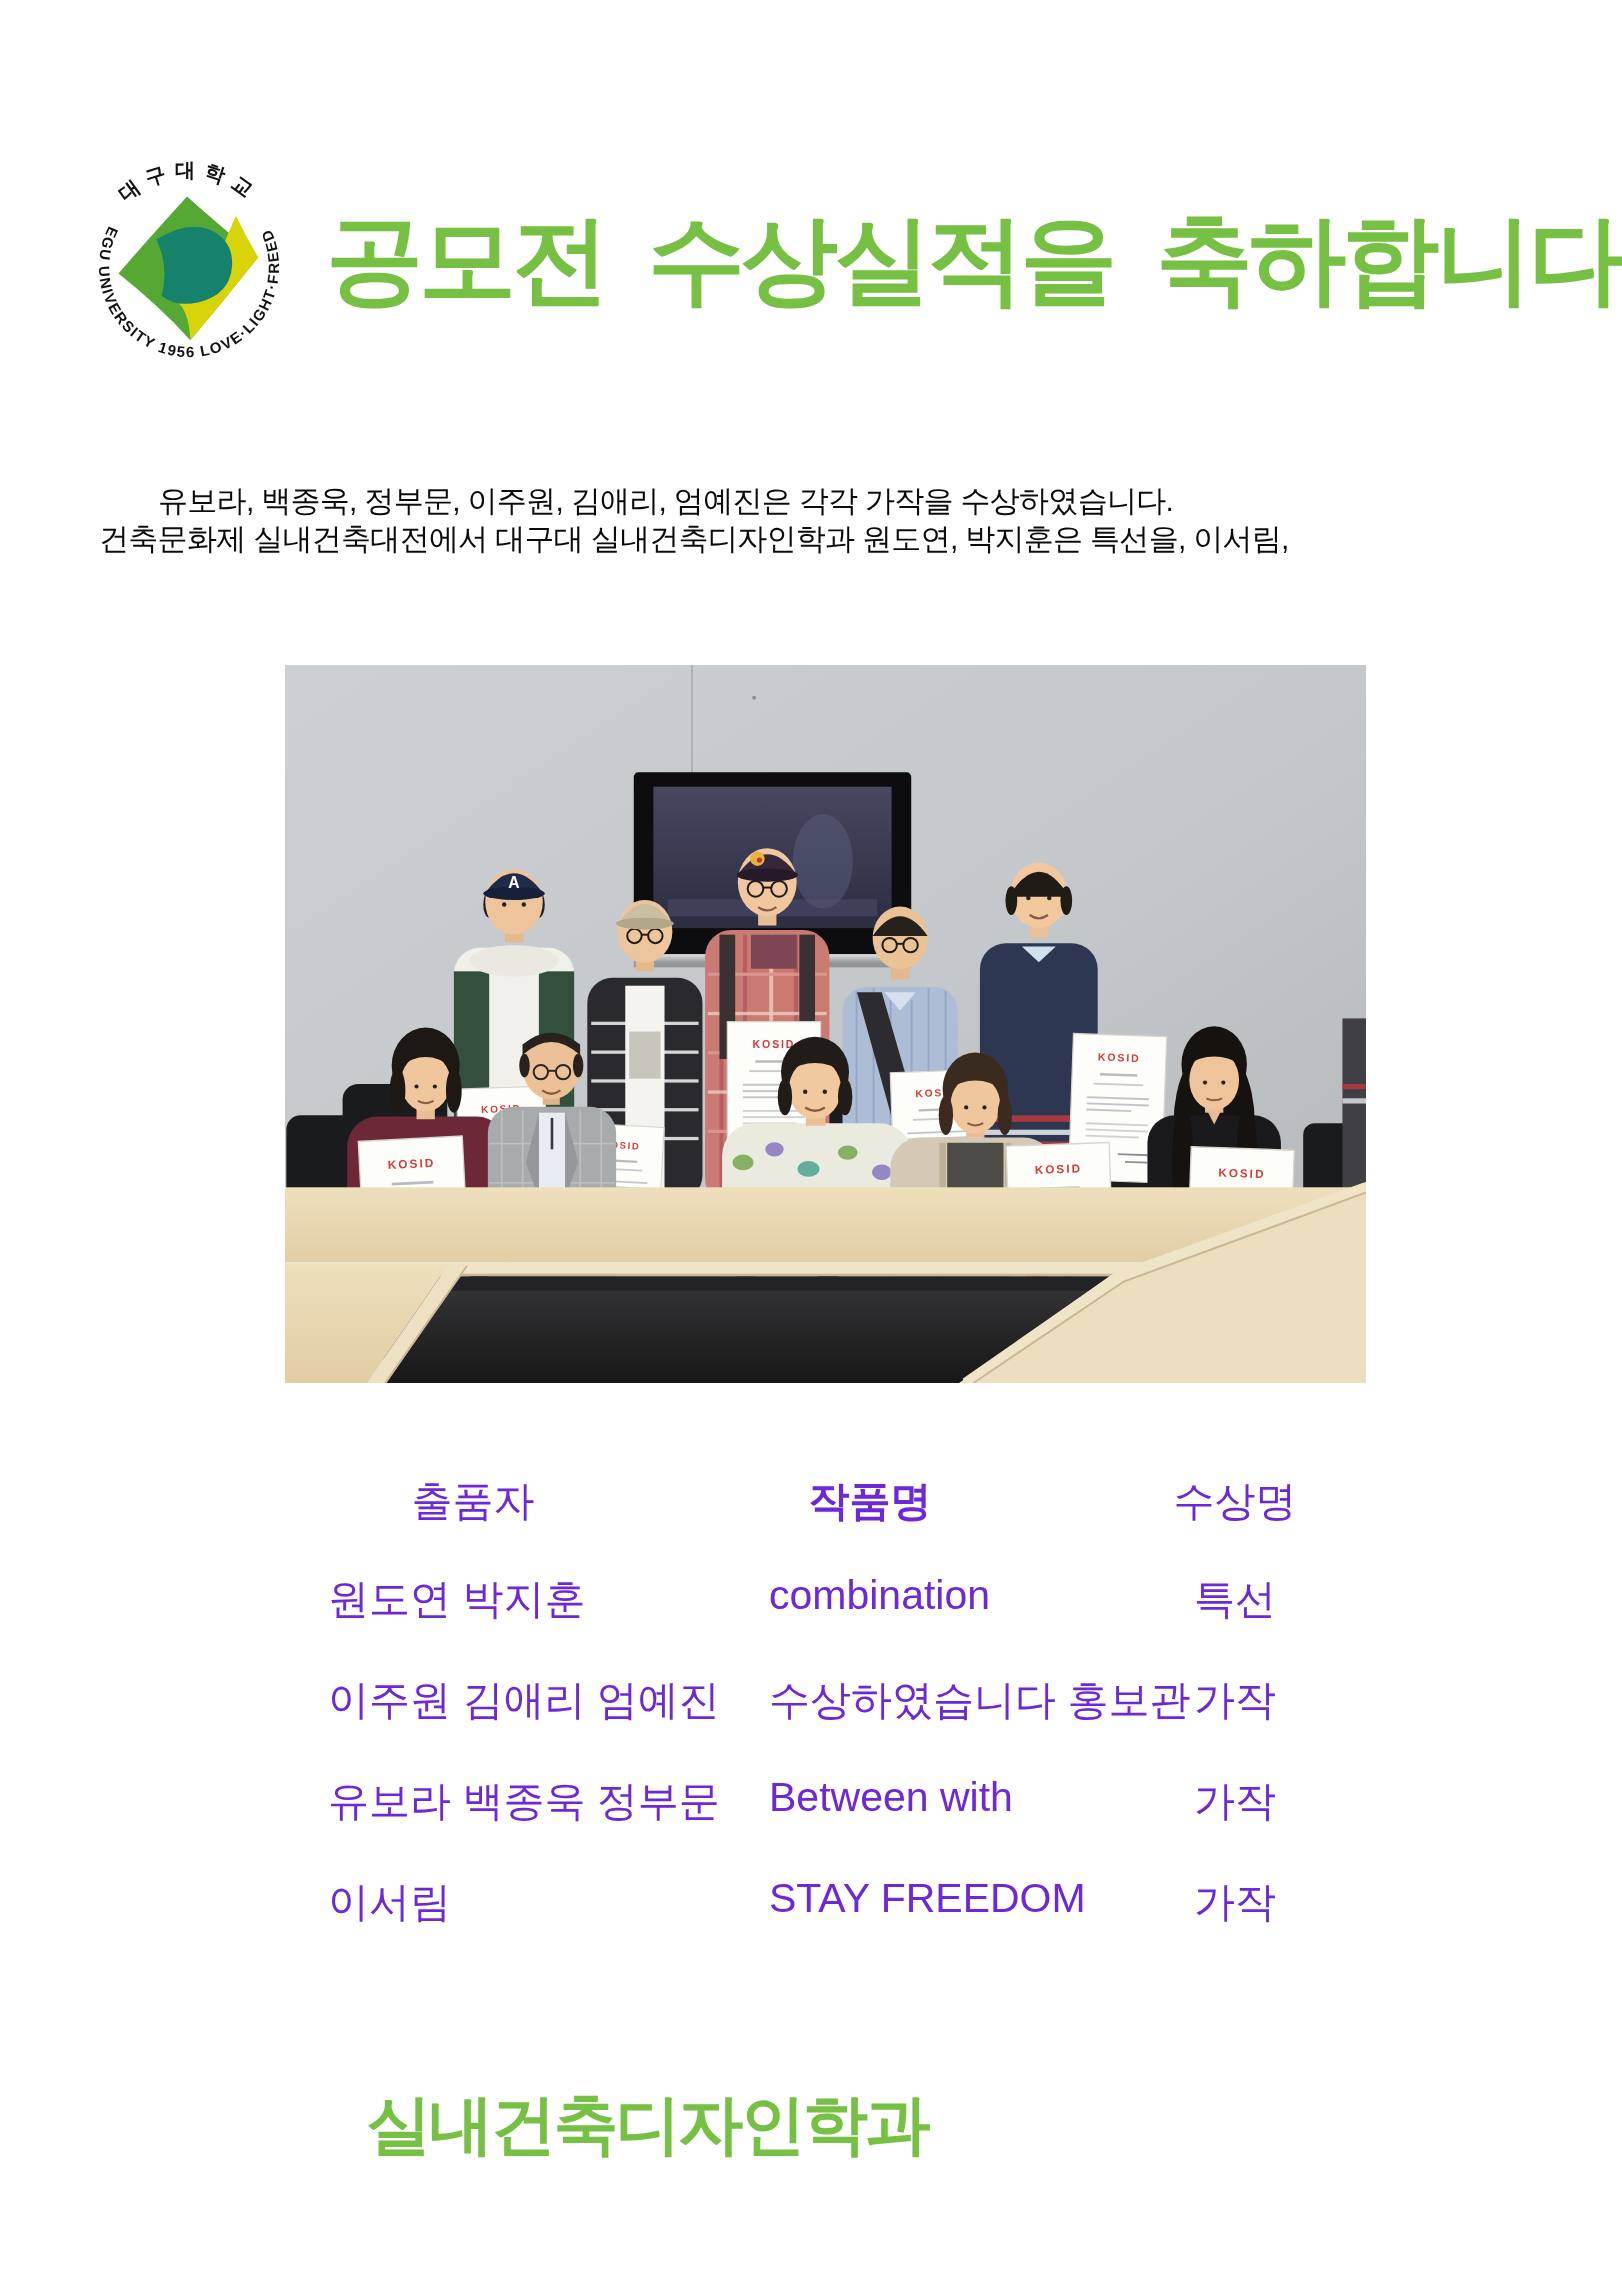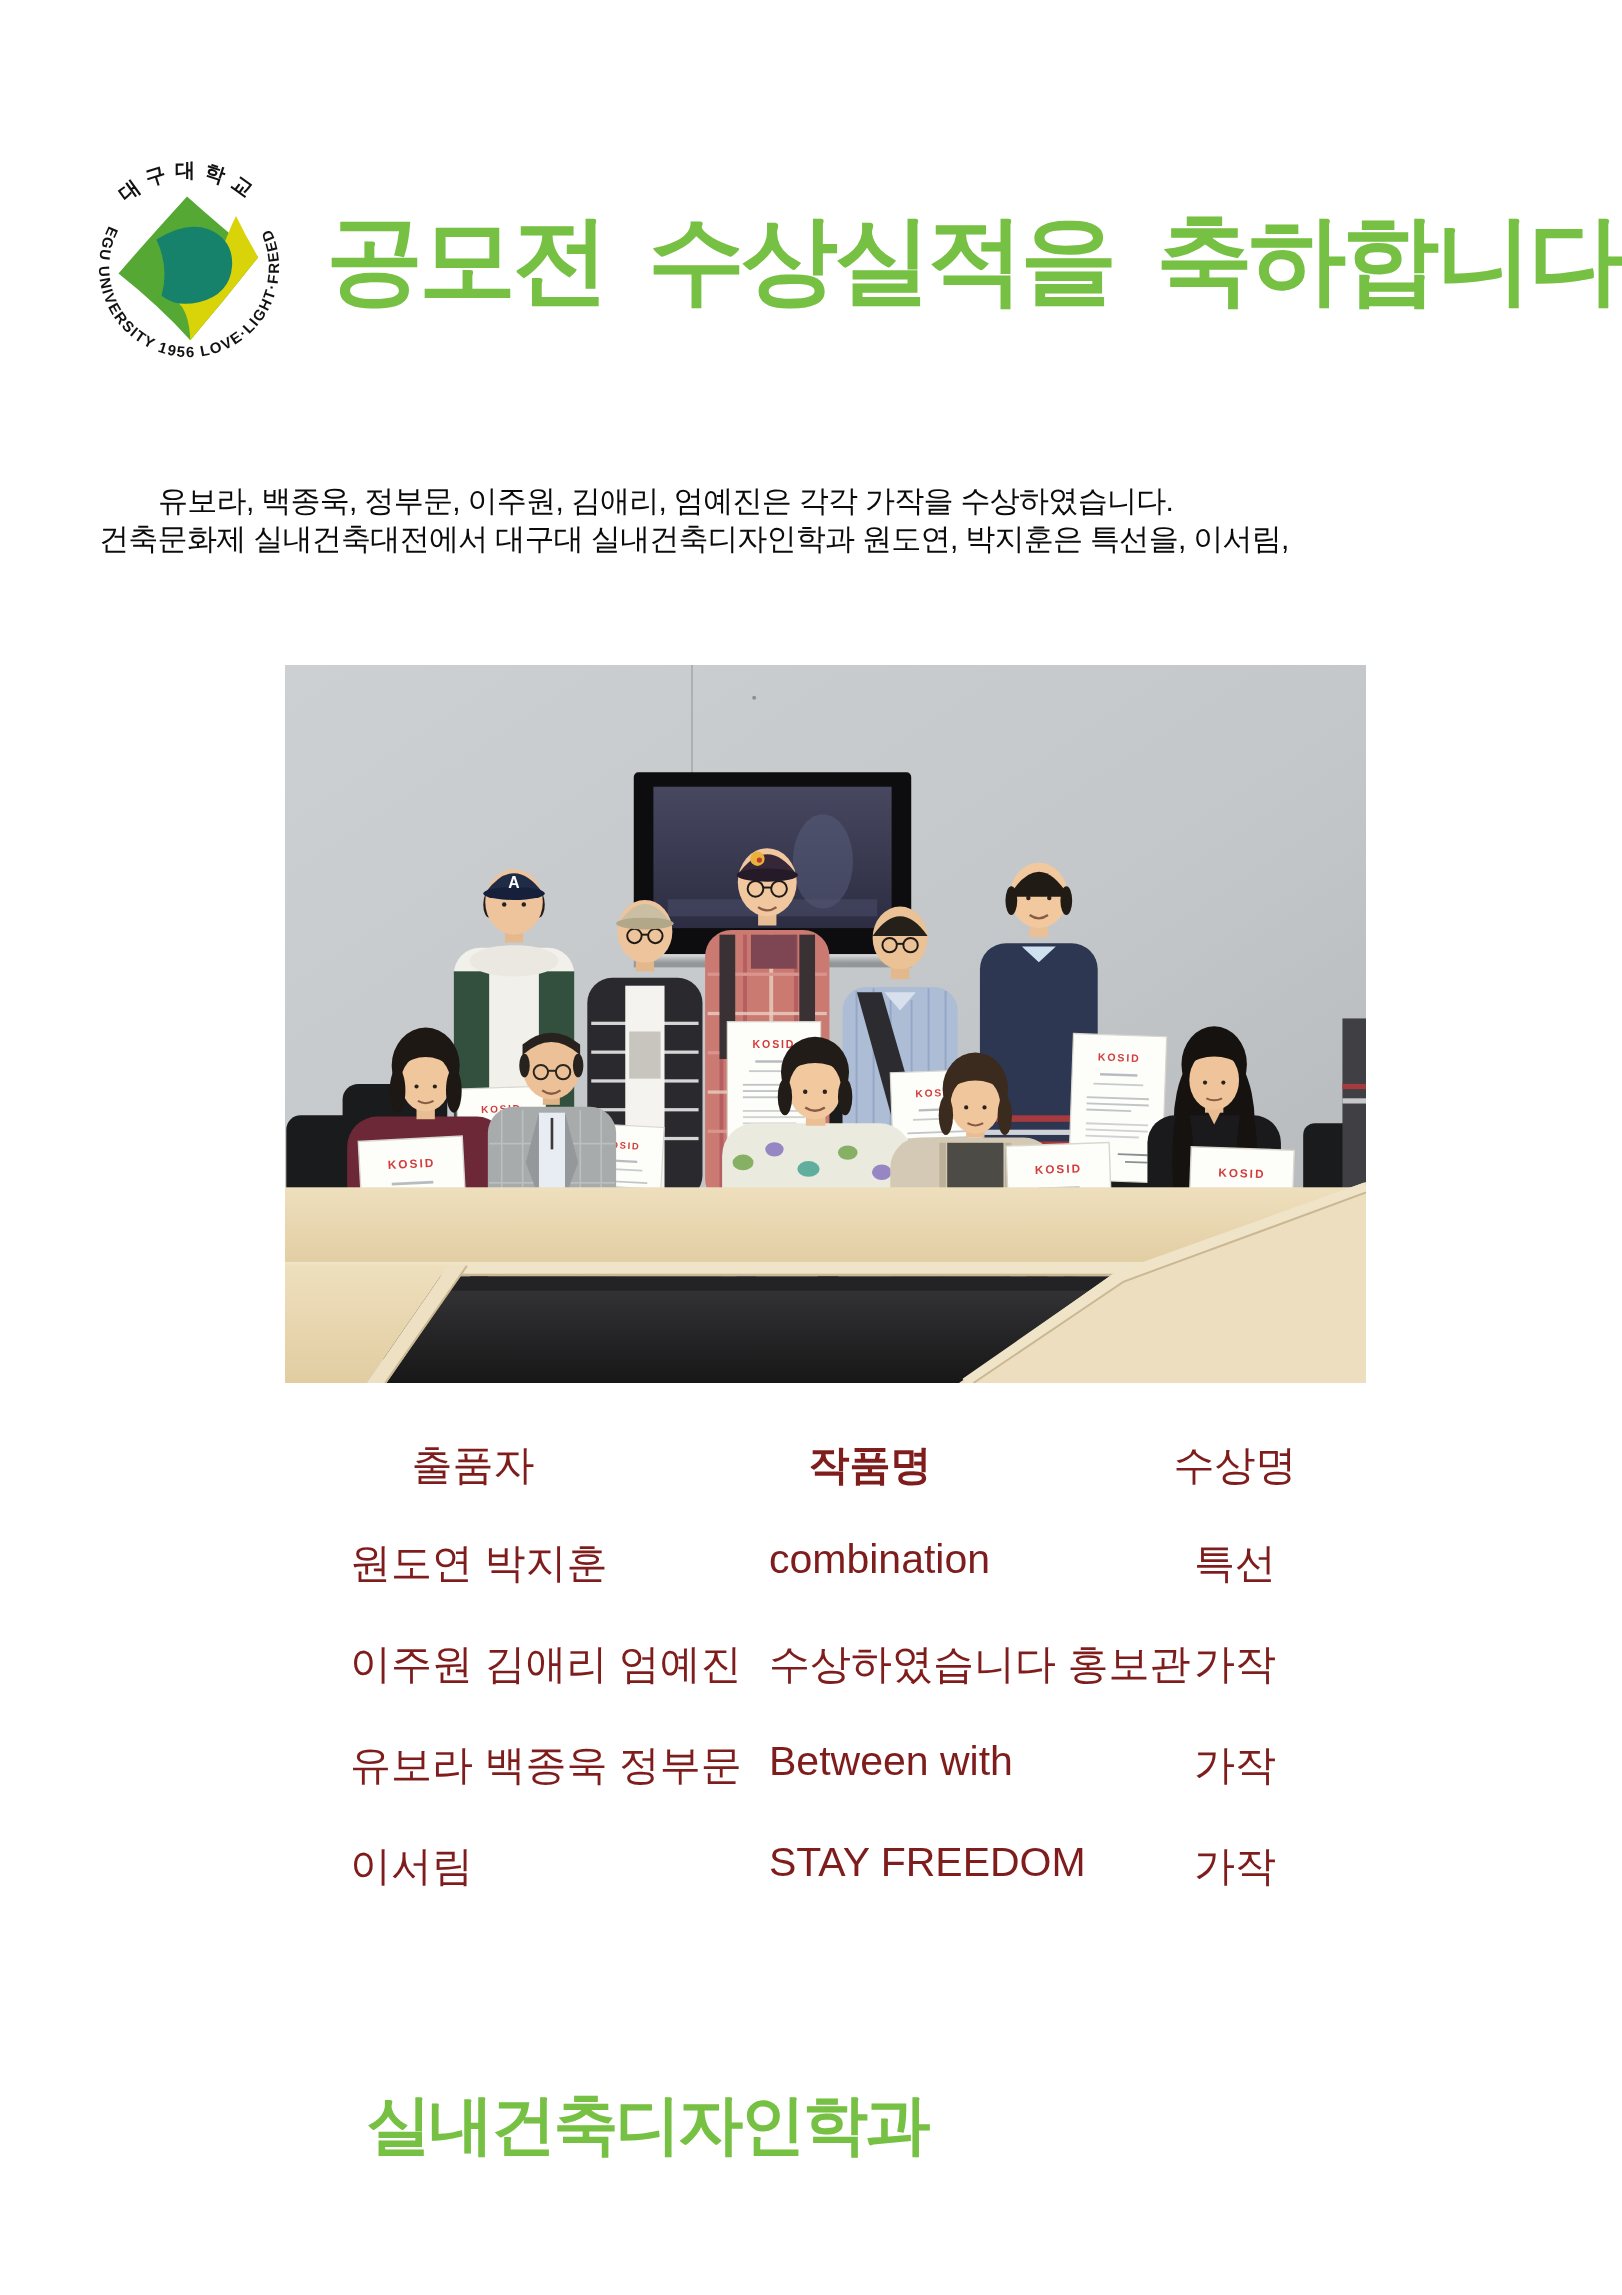--- a/index.html
+++ b/index.html
@@ -16,27 +16,27 @@
     letter-spacing:-3.9px;word-spacing:19.6px;
   }
   
   #announcement{left:99px;top:482px;font-size:30px;line-height:38px;color:#0b0b0b;}
   #announcement .para-line{white-space:nowrap;letter-spacing:-0.7px;}
   #announcement .para-line:first-child{text-indent:59px;}
   
   #photo-frame{left:285px;top:665px;width:1081px;height:718px;}
   #photo-frame svg{display:block;width:100%;height:100%;}
   
-  .tbl-cell{position:absolute;font-size:41px;white-space:nowrap;letter-spacing:0px;color:#7f1d1d;}
+  .tbl-cell{position:absolute;font-size:41px;white-space:nowrap;letter-spacing:0px;color:#6d28d9;margin-top:36px;}
   .tbl-center{transform:translateX(-50%);}
   .h1{left:473px;top:1438px;}
   .h2{left:870px;top:1438px;font-weight:bold;}
   .h3{left:1235px;top:1438px;}
   .r1{top:1536px;} .r2{top:1637px;} .r3{top:1738px;} .r4{top:1839px;}
-  .c1{left:350px;} .c2{left:769px;} .c3{left:1235px;}
+  .c1{left:328px;} .c2{left:769px;} .c3{left:1235px;}
   
   #dept-footer{
     left:0;top:2081px;width:1294px;text-align:center;white-space:nowrap;
     font-size:65px;font-weight:bold;color:#76c043;letter-spacing:-2.6px;
   }
 </style>
 </head>
 <body>
 
 <svg id="logo-svg" class="abs" viewBox="0 0 340 340">

